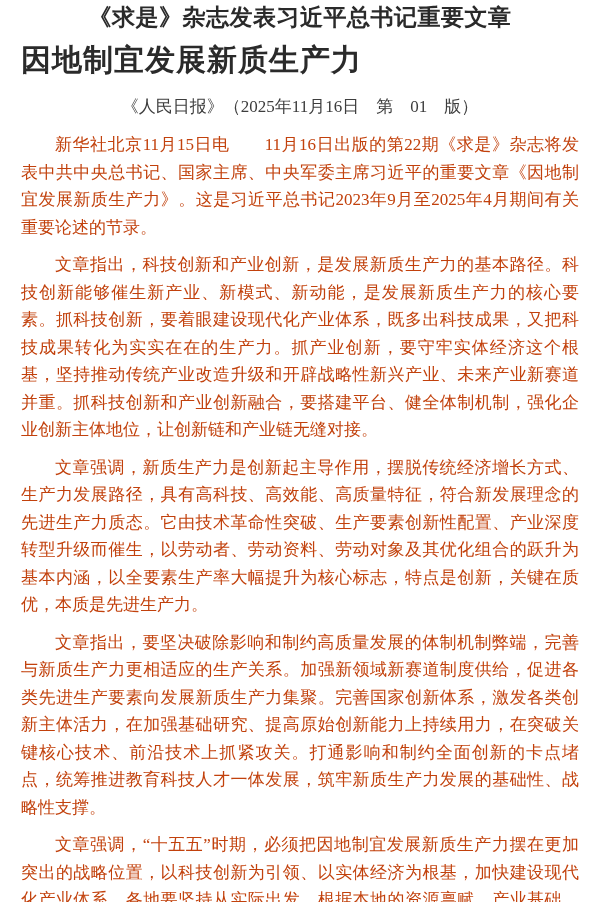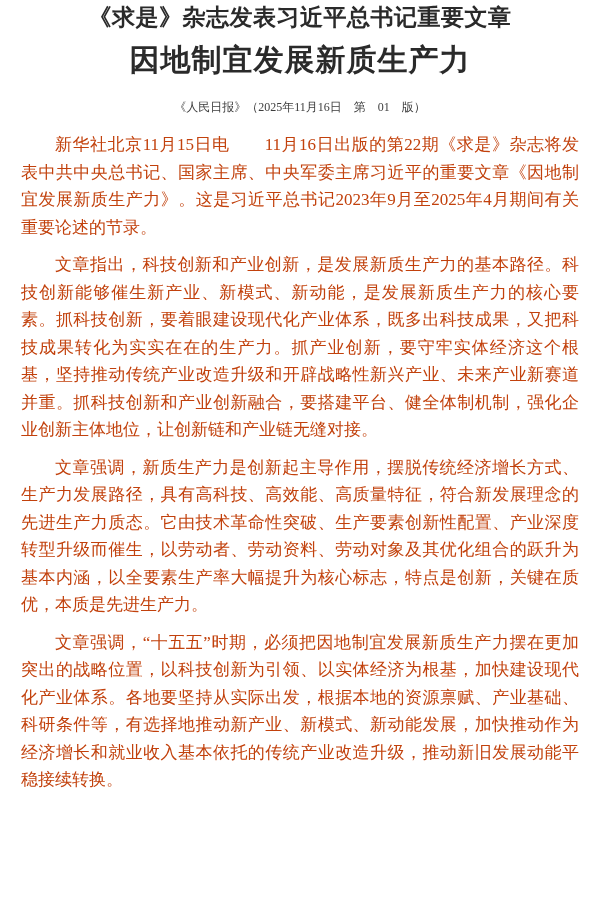--- a/index.html
+++ b/index.html
@@ -25,32 +25,31 @@
     text-align: center;
     font-family: "Liberation Sans", "DejaVu Sans", sans-serif;
     font-weight: bold;
     font-size: 23px;
     line-height: 30px;
     color: #2a2a2a;
     letter-spacing: 0.5px;
   }
   .main-title {
     margin: 9px 0 0 0;
-    text-align: center;
     font-family: "Liberation Sans", "DejaVu Sans", sans-serif;
     font-weight: bold;
     font-size: 30px;
     line-height: 38px;
     color: #2a2a2a;
     letter-spacing: 1px;
   }
   .source-line {
     margin-top: 17px;
     text-align: center;
-    font-size: 12px;
+    font-size: 17px;
     line-height: 22px;
     color: #3d3d3d;
   }
   .article-body {
     margin-top: 13px;
   }
   .article-body p {
     margin: 0 0 10px 0;
     font-size: 17px;
     line-height: 27.5px;
@@ -68,15 +67,16 @@
   <div class="eyebrow-title">《求是》杂志发表习近平总书记重要文章</div>
 
   <h1 class="main-title">因地制宜发展新质生产力</h1>
 
   <div class="source-line">《人民日报》（2025年11月16日　第　01　版）</div>
 
   <div class="article-body">
     <p>新华社北京11月15日电　　11月16日出版的第22期《求是》杂志将发表中共中央总书记、国家主席、中央军委主席习近平的重要文章《因地制宜发展新质生产力》。这是习近平总书记2023年9月至2025年4月期间有关重要论述的节录。</p>
     <p>文章指出，科技创新和产业创新，是发展新质生产力的基本路径。科技创新能够催生新产业、新模式、新动能，是发展新质生产力的核心要素。抓科技创新，要着眼建设现代化产业体系，既多出科技成果，又把科技成果转化为实实在在的生产力。抓产业创新，要守牢实体经济这个根基，坚持推动传统产业改造升级和开辟战略性新兴产业、未来产业新赛道并重。抓科技创新和产业创新融合，要搭建平台、健全体制机制，强化企业创新主体地位，让创新链和产业链无缝对接。</p>
     <p>文章强调，新质生产力是创新起主导作用，摆脱传统经济增长方式、生产力发展路径，具有高科技、高效能、高质量特征，符合新发展理念的先进生产力质态。它由技术革命性突破、生产要素创新性配置、产业深度转型升级而催生，以劳动者、劳动资料、劳动对象及其优化组合的跃升为基本内涵，以全要素生产率大幅提升为核心标志，特点是创新，关键在质优，本质是先进生产力。</p>
+    <p>文章指出，要坚决破除影响和制约高质量发展的体制机制弊端，完善与新质生产力更相适应的生产关系。加强新领域新赛道制度供给，促进各类先进生产要素向发展新质生产力集聚。完善国家创新体系，激发各类创新主体活力，在加强基础研究、提高原始创新能力上持续用力，在突破关键核心技术、前沿技术上抓紧攻关。打通影响和制约全面创新的卡点堵点，统筹推进教育科技人才一体发展，筑牢新质生产力发展的基础性、战略性支撑。</p>
     <p>文章强调，“十五五”时期，必须把因地制宜发展新质生产力摆在更加突出的战略位置，以科技创新为引领、以实体经济为根基，加快建设现代化产业体系。各地要坚持从实际出发，根据本地的资源禀赋、产业基础、科研条件等，有选择地推动新产业、新模式、新动能发展，加快推动作为经济增长和就业收入基本依托的传统产业改造升级，推动新旧发展动能平稳接续转换。</p>
   </div>
 </div>
 
 </body></html>

